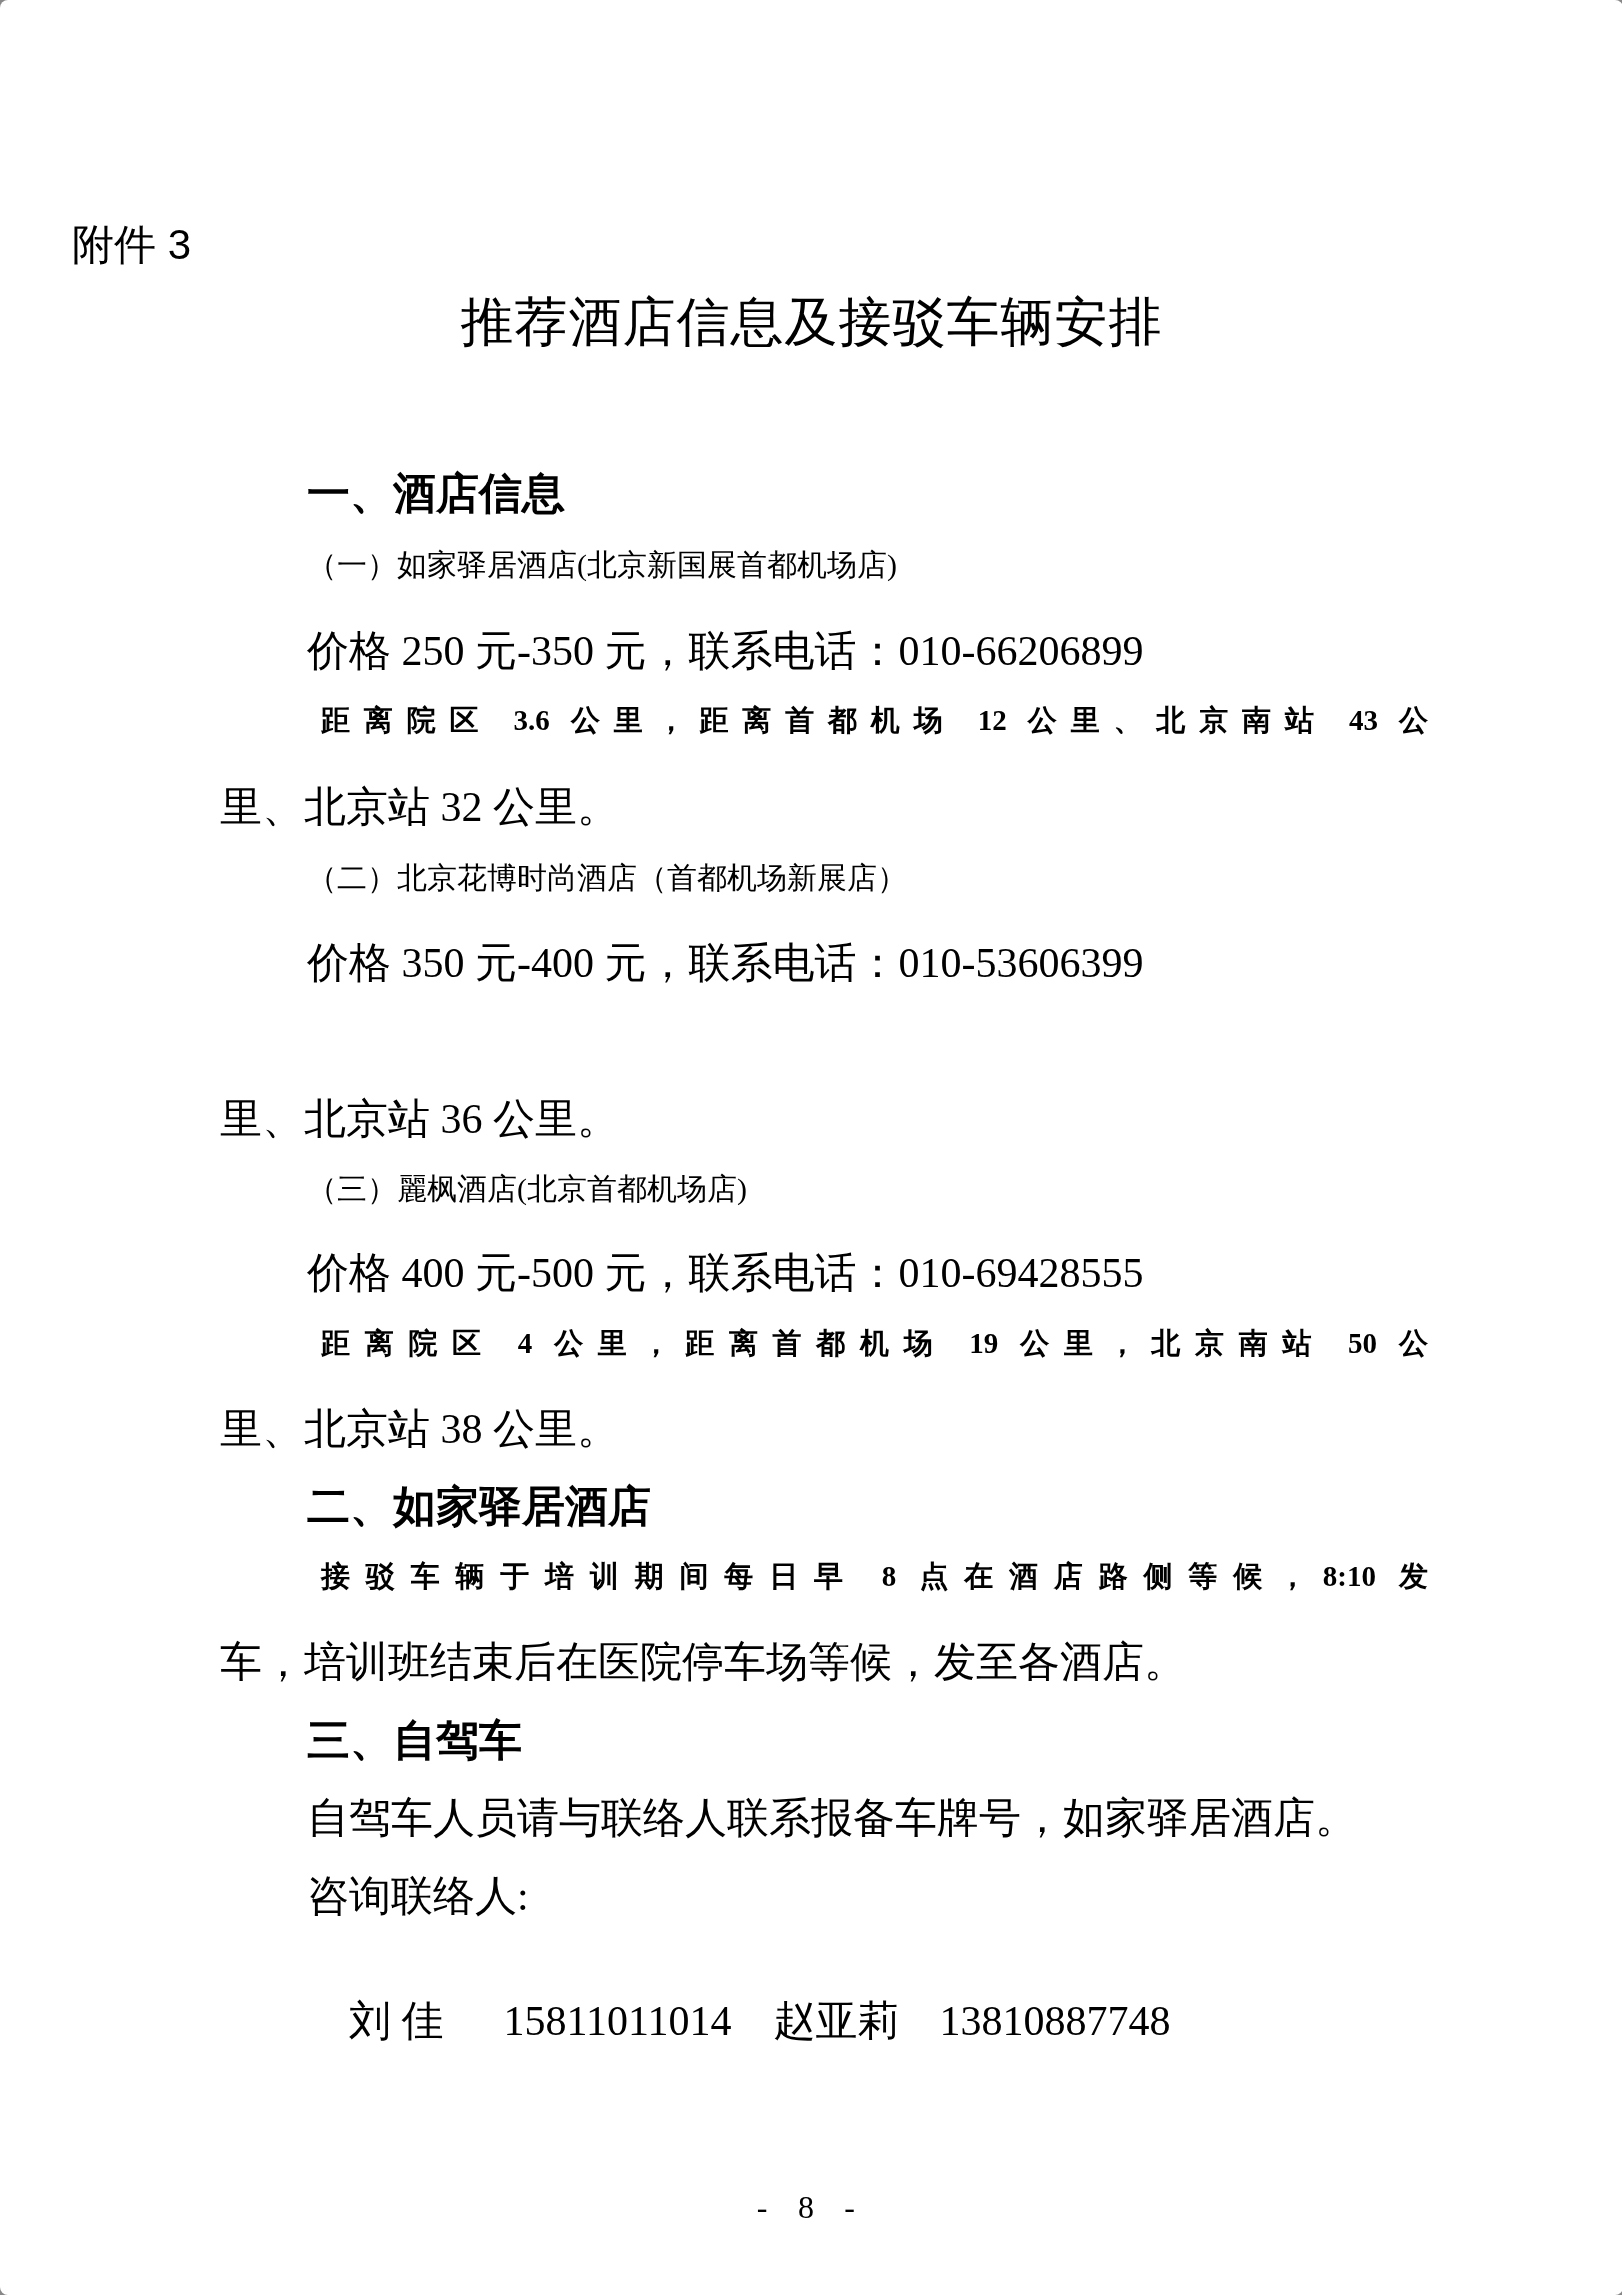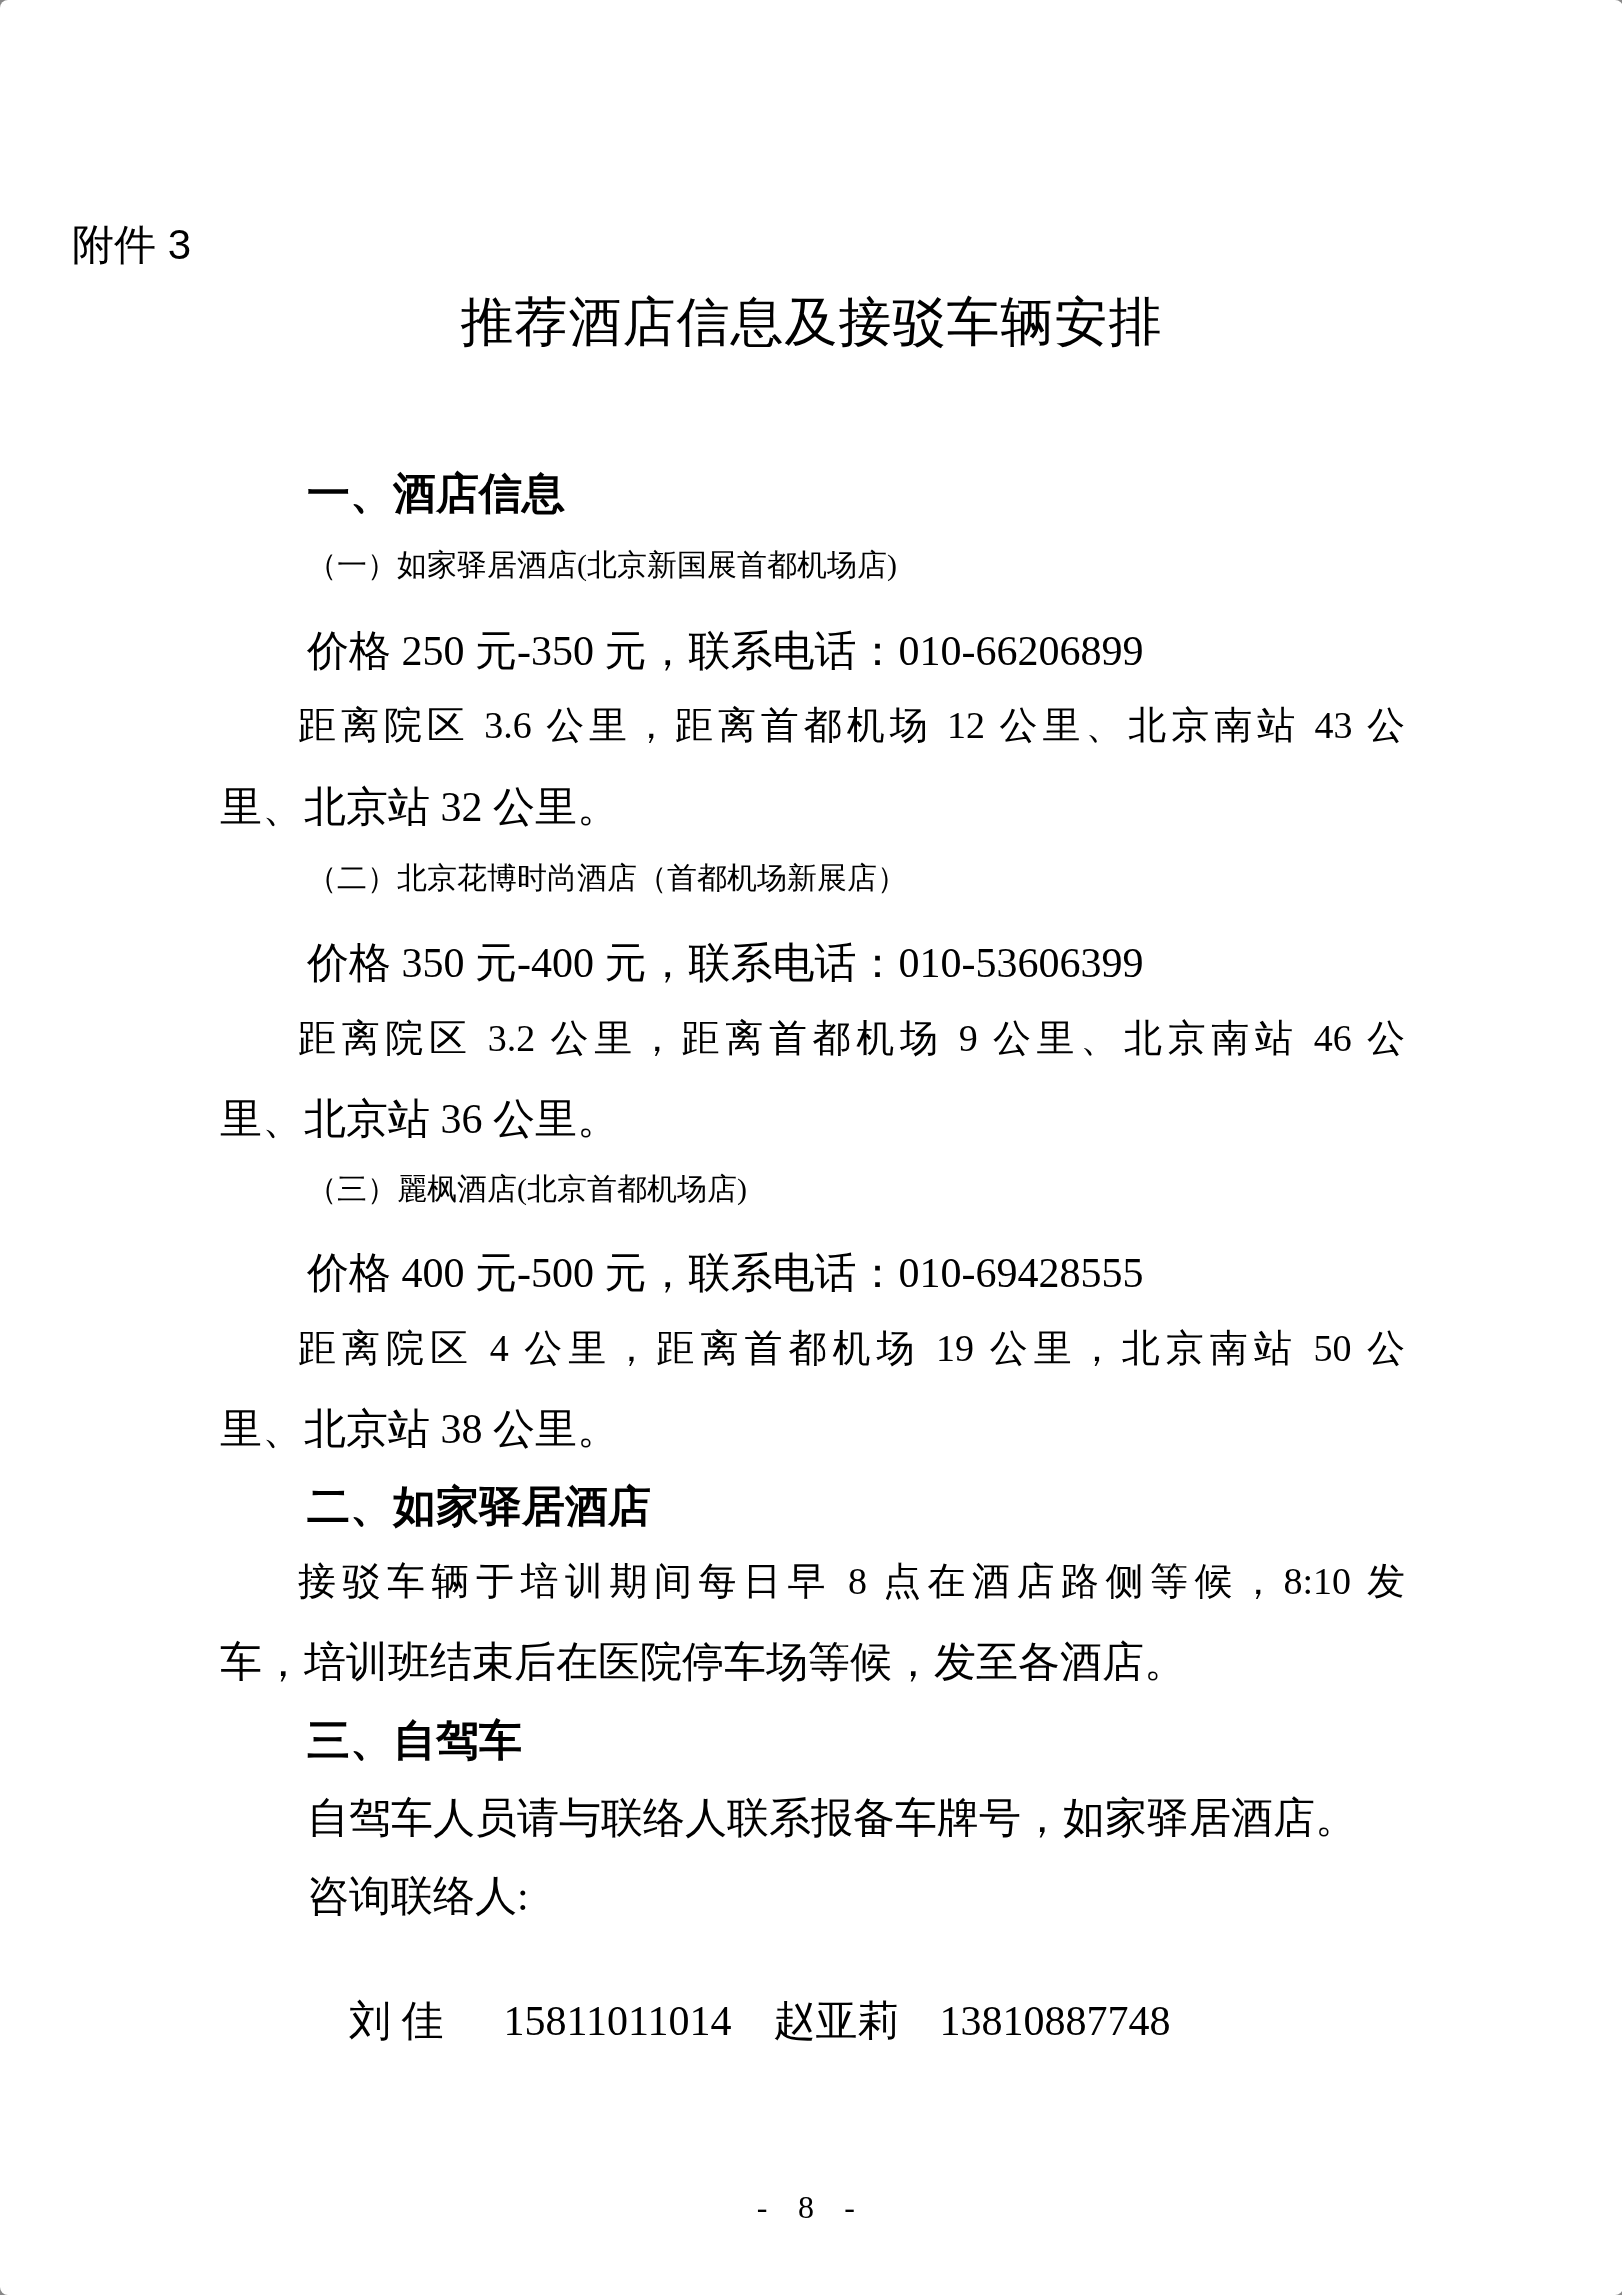--- a/index.html
+++ b/index.html
@@ -61,27 +61,27 @@
     font-size: 42px;
     font-weight: 400;
   }
   .body-cont {
     left: 220px;
     font-size: 42px;
     font-weight: 400;
   }
   
   .jline {
-    left: 298px;
+    left: 321px;
     width: 1107px;
     white-space: normal;
     text-align: justify;
     text-align-last: justify;
-    font-size: 38px;
-    font-weight: 400;
+    font-size: 29px;
+    font-weight: 700;
   }
   
   .contacts {
     left: 307px;
     top: 1949px;
     font-size: 42px;
   }
   .contacts .c-name1 { margin-right: 60px; }
   .contacts .c-phone1 { margin-right: 42px; }
   .contacts .c-name2 { margin-right: 40px; font-family: Liberation Mono, monospace; }
@@ -106,21 +106,20 @@
 
   <div class="line h1" style="top:469px">一、酒店信息</div>
 
   <div class="line kai" style="top:548px">（一）如家驿居酒店(北京新国展首都机场店)</div>
   <div class="line body-ind" style="top:627px">价格 250 元-350 元，联系电话：010-66206899</div>
   <div class="line jline" style="top:704px">距离院区 3.6 公里，距离首都机场 12 公里、北京南站 43 公</div>
   <div class="line body-cont" style="top:783px">里、北京站 32 公里。</div>
 
   <div class="line kai" style="top:861px">（二）北京花博时尚酒店（首都机场新展店）</div>
   <div class="line body-ind" style="top:939px">价格 350 元-400 元，联系电话：010-53606399</div>
-  <div class="line jline" style="top:1017px">距离院区 3.2 公里，距离首都机场 9 公里、北京南站 46 公</div>
   <div class="line body-cont" style="top:1095px">里、北京站 36 公里。</div>
 
   <div class="line kai" style="top:1172px">（三）麗枫酒店(北京首都机场店)</div>
   <div class="line body-ind" style="top:1249px">价格 400 元-500 元，联系电话：010-69428555</div>
   <div class="line jline" style="top:1327px">距离院区 4 公里，距离首都机场 19 公里，北京南站 50 公</div>
   <div class="line body-cont" style="top:1405px">里、北京站 38 公里。</div>
 
   <div class="line h1" style="top:1482px">二、如家驿居酒店</div>
   <div class="line jline" style="top:1560px">接驳车辆于培训期间每日早 8 点在酒店路侧等候，8:10 发</div>
   <div class="line body-cont" style="top:1638px">车，培训班结束后在医院停车场等候，发至各酒店。</div>

